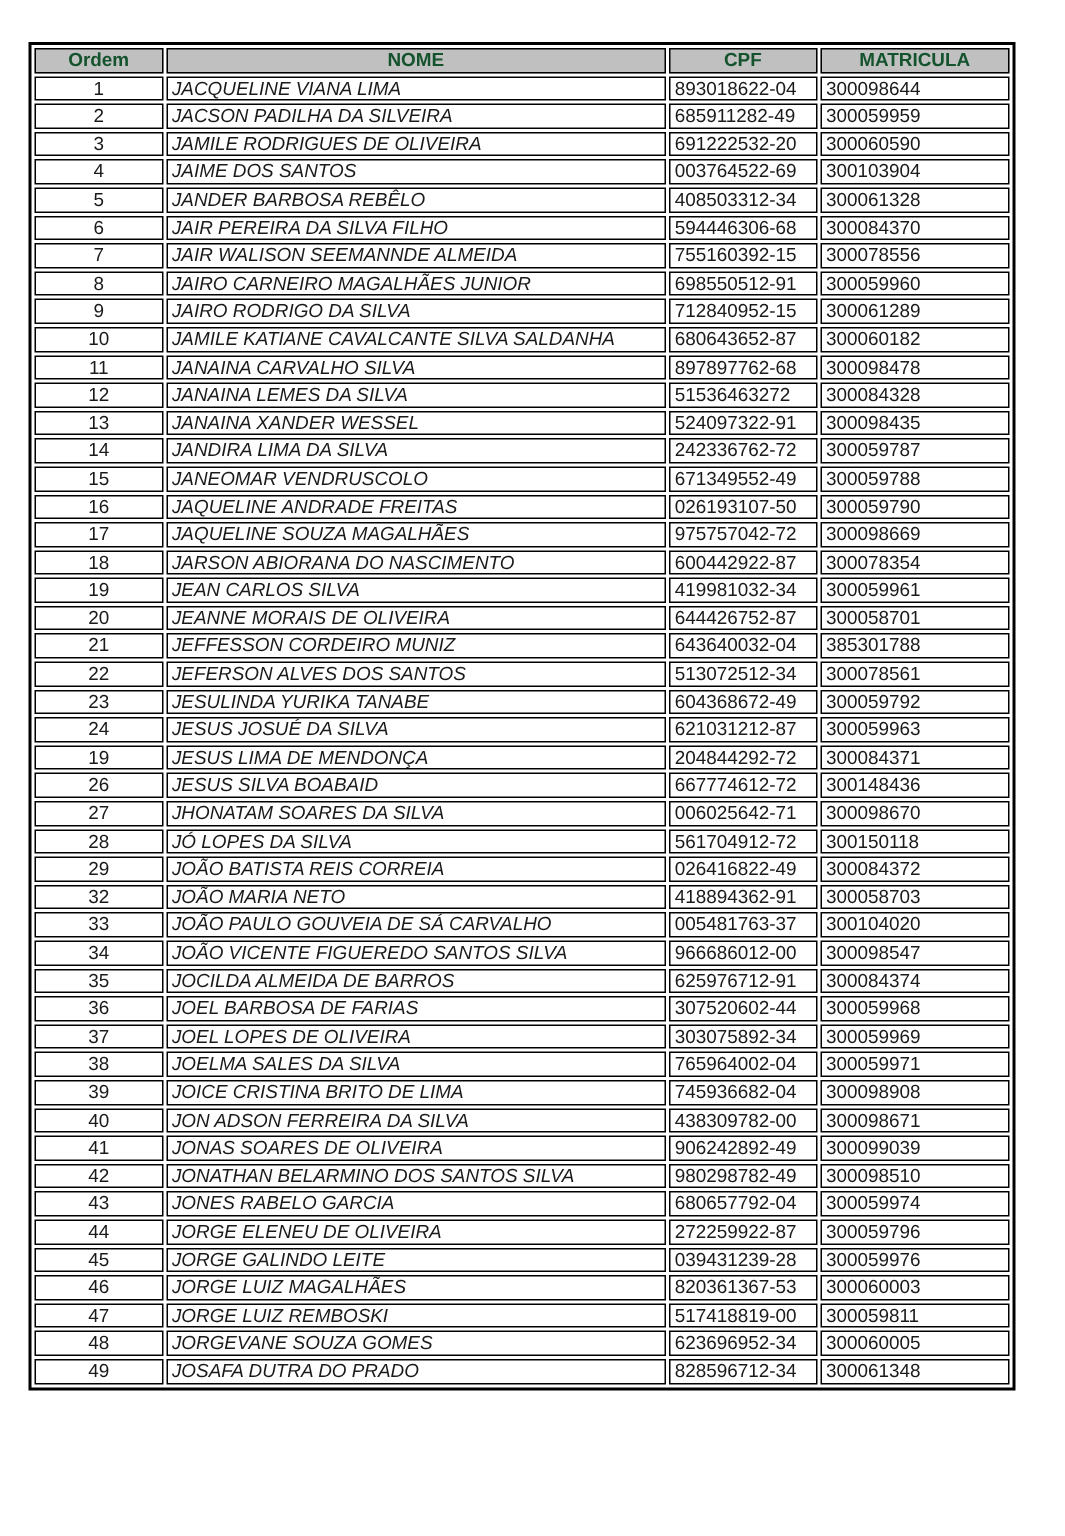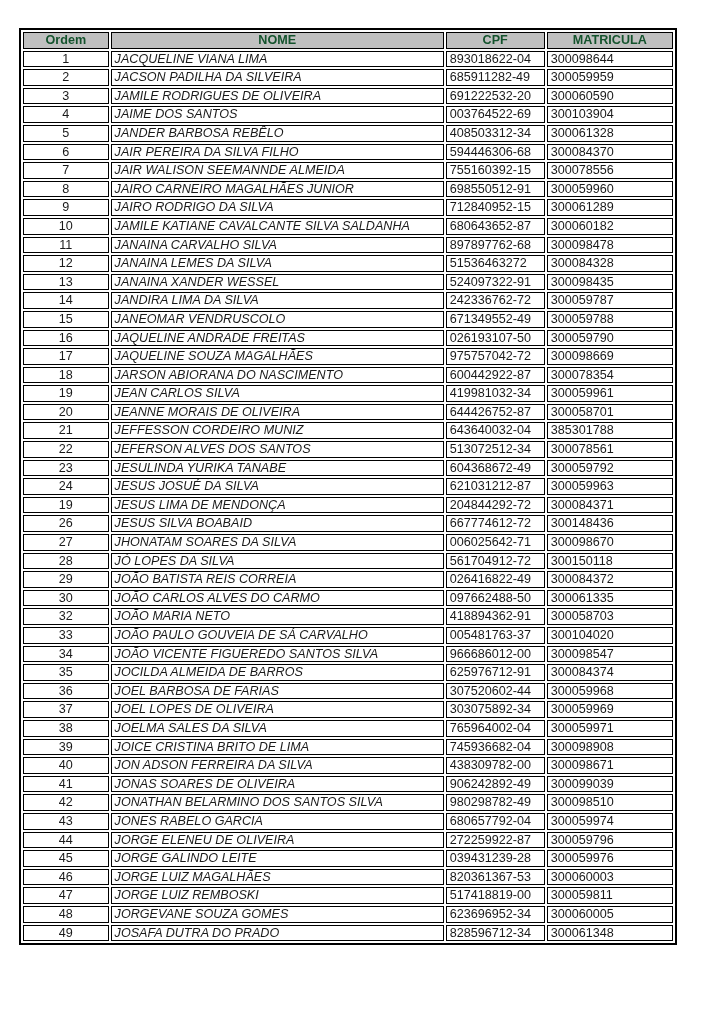--- a/index.html
+++ b/index.html
@@ -243,26 +243,20 @@
     <td class="cell-cpf">561704912-72</td>
     <td class="cell-matricula">300150118</td>
   </tr>
         <tr>
     <td class="cell-ordem">29</td>
     <td class="cell-nome">JOÃO BATISTA REIS CORREIA</td>
     <td class="cell-cpf">026416822-49</td>
     <td class="cell-matricula">300084372</td>
   </tr>
         <tr>
-    <td class="cell-ordem">30</td>
-    <td class="cell-nome">JOÃO CARLOS ALVES DO CARMO</td>
-    <td class="cell-cpf">097662488-50</td>
-    <td class="cell-matricula">300061335</td>
-  </tr>
-        <tr>
     <td class="cell-ordem">32</td>
     <td class="cell-nome">JOÃO MARIA NETO</td>
     <td class="cell-cpf">418894362-91</td>
     <td class="cell-matricula">300058703</td>
   </tr>
         <tr>
     <td class="cell-ordem">33</td>
     <td class="cell-nome">JOÃO PAULO GOUVEIA DE SÁ CARVALHO</td>
     <td class="cell-cpf">005481763-37</td>
     <td class="cell-matricula">300104020</td>

